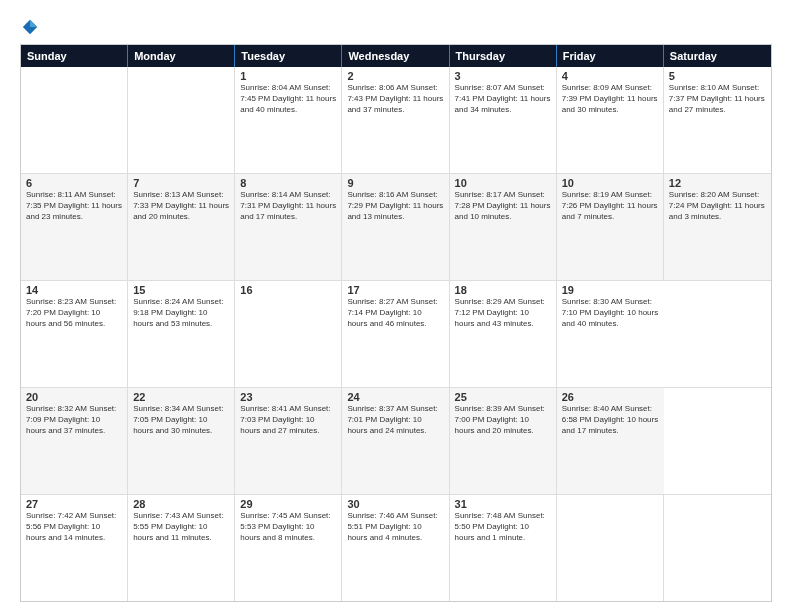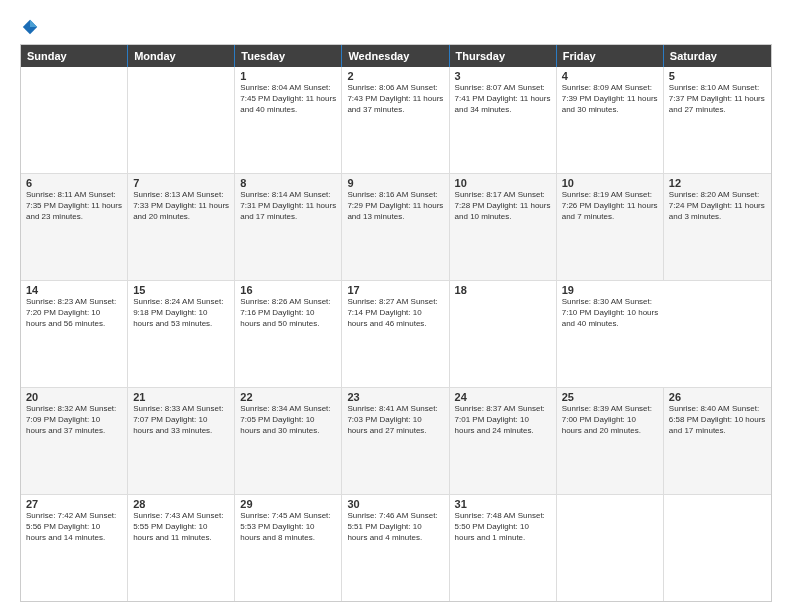--- a/index.html
+++ b/index.html
@@ -56,21 +56,21 @@
     }
     .calendar {
       flex: 1;
       display: flex;
       flex-direction: column;
       border: 1px solid #ccc;
     }
     .cal-header {
       display: grid;
       grid-template-columns: repeat(7, 1fr);
-      background: #404040;
+      background: #0f172a;
     }
     .cal-header-cell {
       color: #fff;
       font-size: 11px;
       font-weight: bold;
       padding: 5px 6px;
       text-align: left;
       border-right: 1px solid #2a7cc5;
     }
     .cal-header-cell:last-child { border-right: none; }
@@ -240,57 +240,50 @@
           </div>
           <div class="cal-cell">
             <span class="day-num">15</span>
             <div class="cell-detail">Sunrise: 8:24 AM
 Sunset: 9:18 PM
 Daylight: 10 hours
 and 53 minutes.</div>
           </div>
           <div class="cal-cell">
             <span class="day-num">16</span>
-            <div class="cell-detail">Sunrise: 8:26 AM
-Sunset: 7:16 PM
-Daylight: 10 hours
-and 50 minutes.</div>
           </div>
           <div class="cal-cell">
             <span class="day-num">17</span>
             <div class="cell-detail">Sunrise: 8:27 AM
 Sunset: 7:14 PM
 Daylight: 10 hours
 and 46 minutes.</div>
           </div>
           <div class="cal-cell">
             <span class="day-num">18</span>
+            <div class="cell-detail">Sunrise: 8:29 AM
+Sunset: 7:12 PM
+Daylight: 10 hours
+and 43 minutes.</div>
           </div>
           <div class="cal-cell">
             <span class="day-num">19</span>
             <div class="cell-detail">Sunrise: 8:30 AM
 Sunset: 7:10 PM
 Daylight: 10 hours
 and 40 minutes.</div>
           </div>
         </div>
         <div class="cal-row">
           <div class="cal-cell alt">
             <span class="day-num">20</span>
             <div class="cell-detail">Sunrise: 8:32 AM
 Sunset: 7:09 PM
 Daylight: 10 hours
 and 37 minutes.</div>
-          </div>
-          <div class="cal-cell alt">
-            <span class="day-num">21</span>
-            <div class="cell-detail">Sunrise: 8:33 AM
-Sunset: 7:07 PM
-Daylight: 10 hours
-and 33 minutes.</div>
           </div>
           <div class="cal-cell alt">
             <span class="day-num">22</span>
             <div class="cell-detail">Sunrise: 8:34 AM
 Sunset: 7:05 PM
 Daylight: 10 hours
 and 30 minutes.</div>
           </div>
           <div class="cal-cell alt">
             <span class="day-num">23</span>

